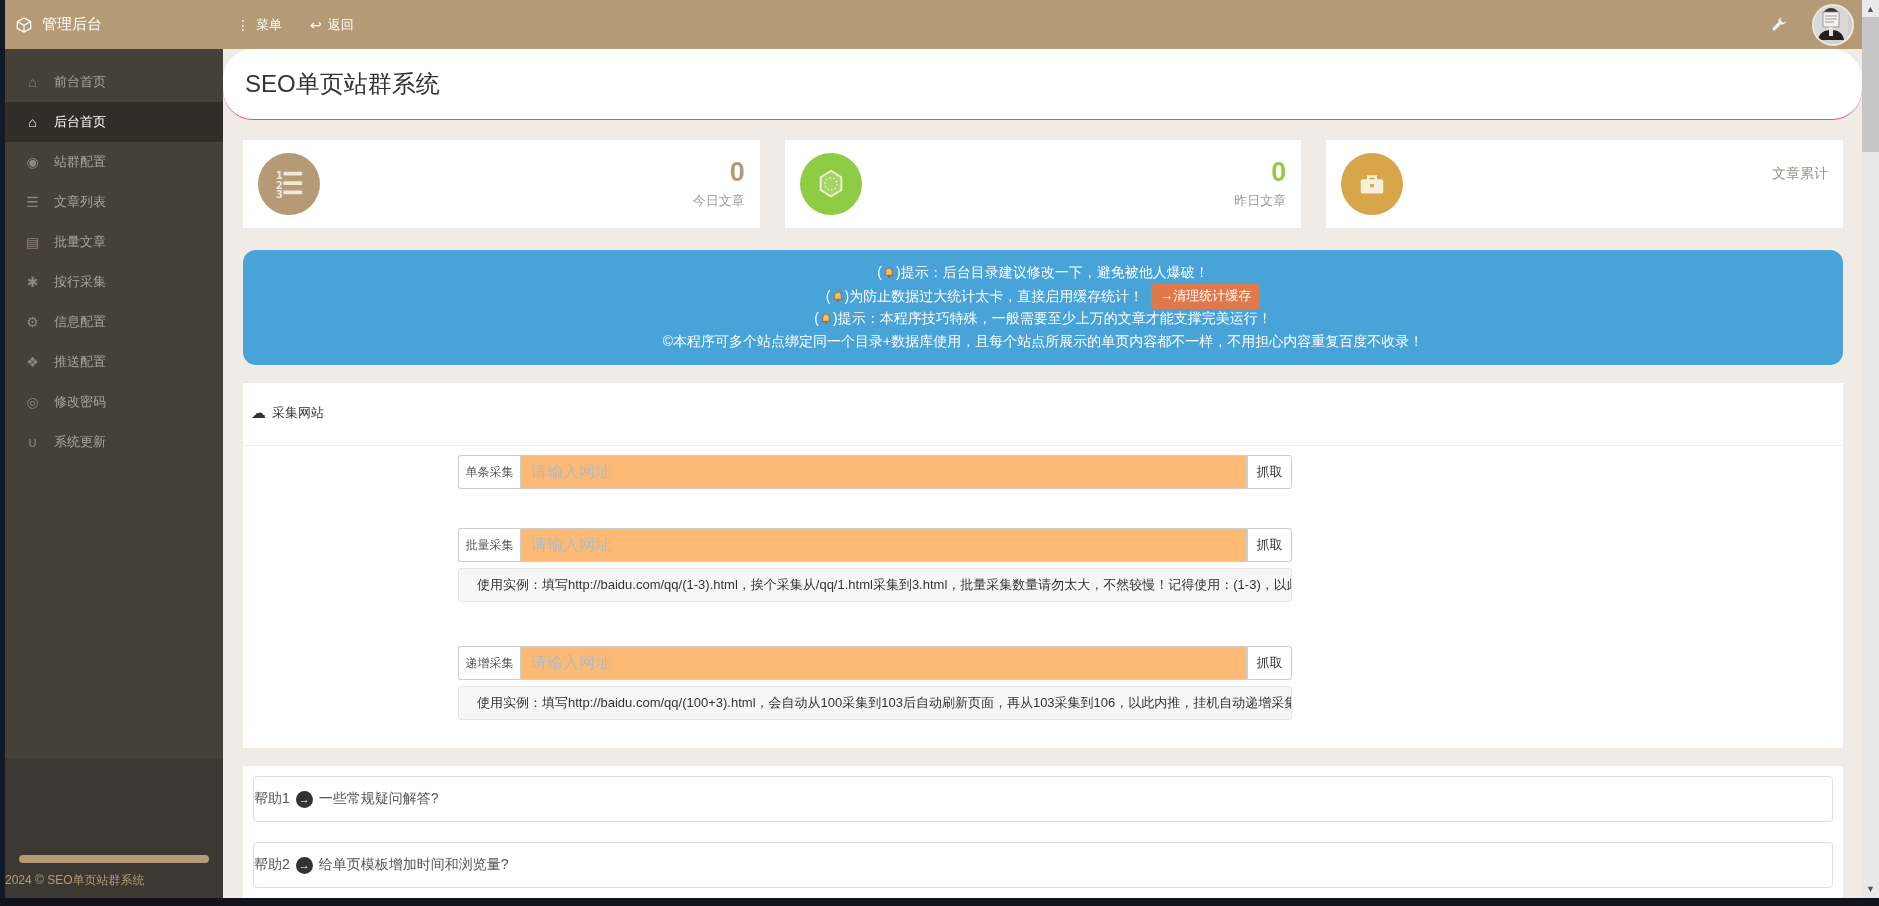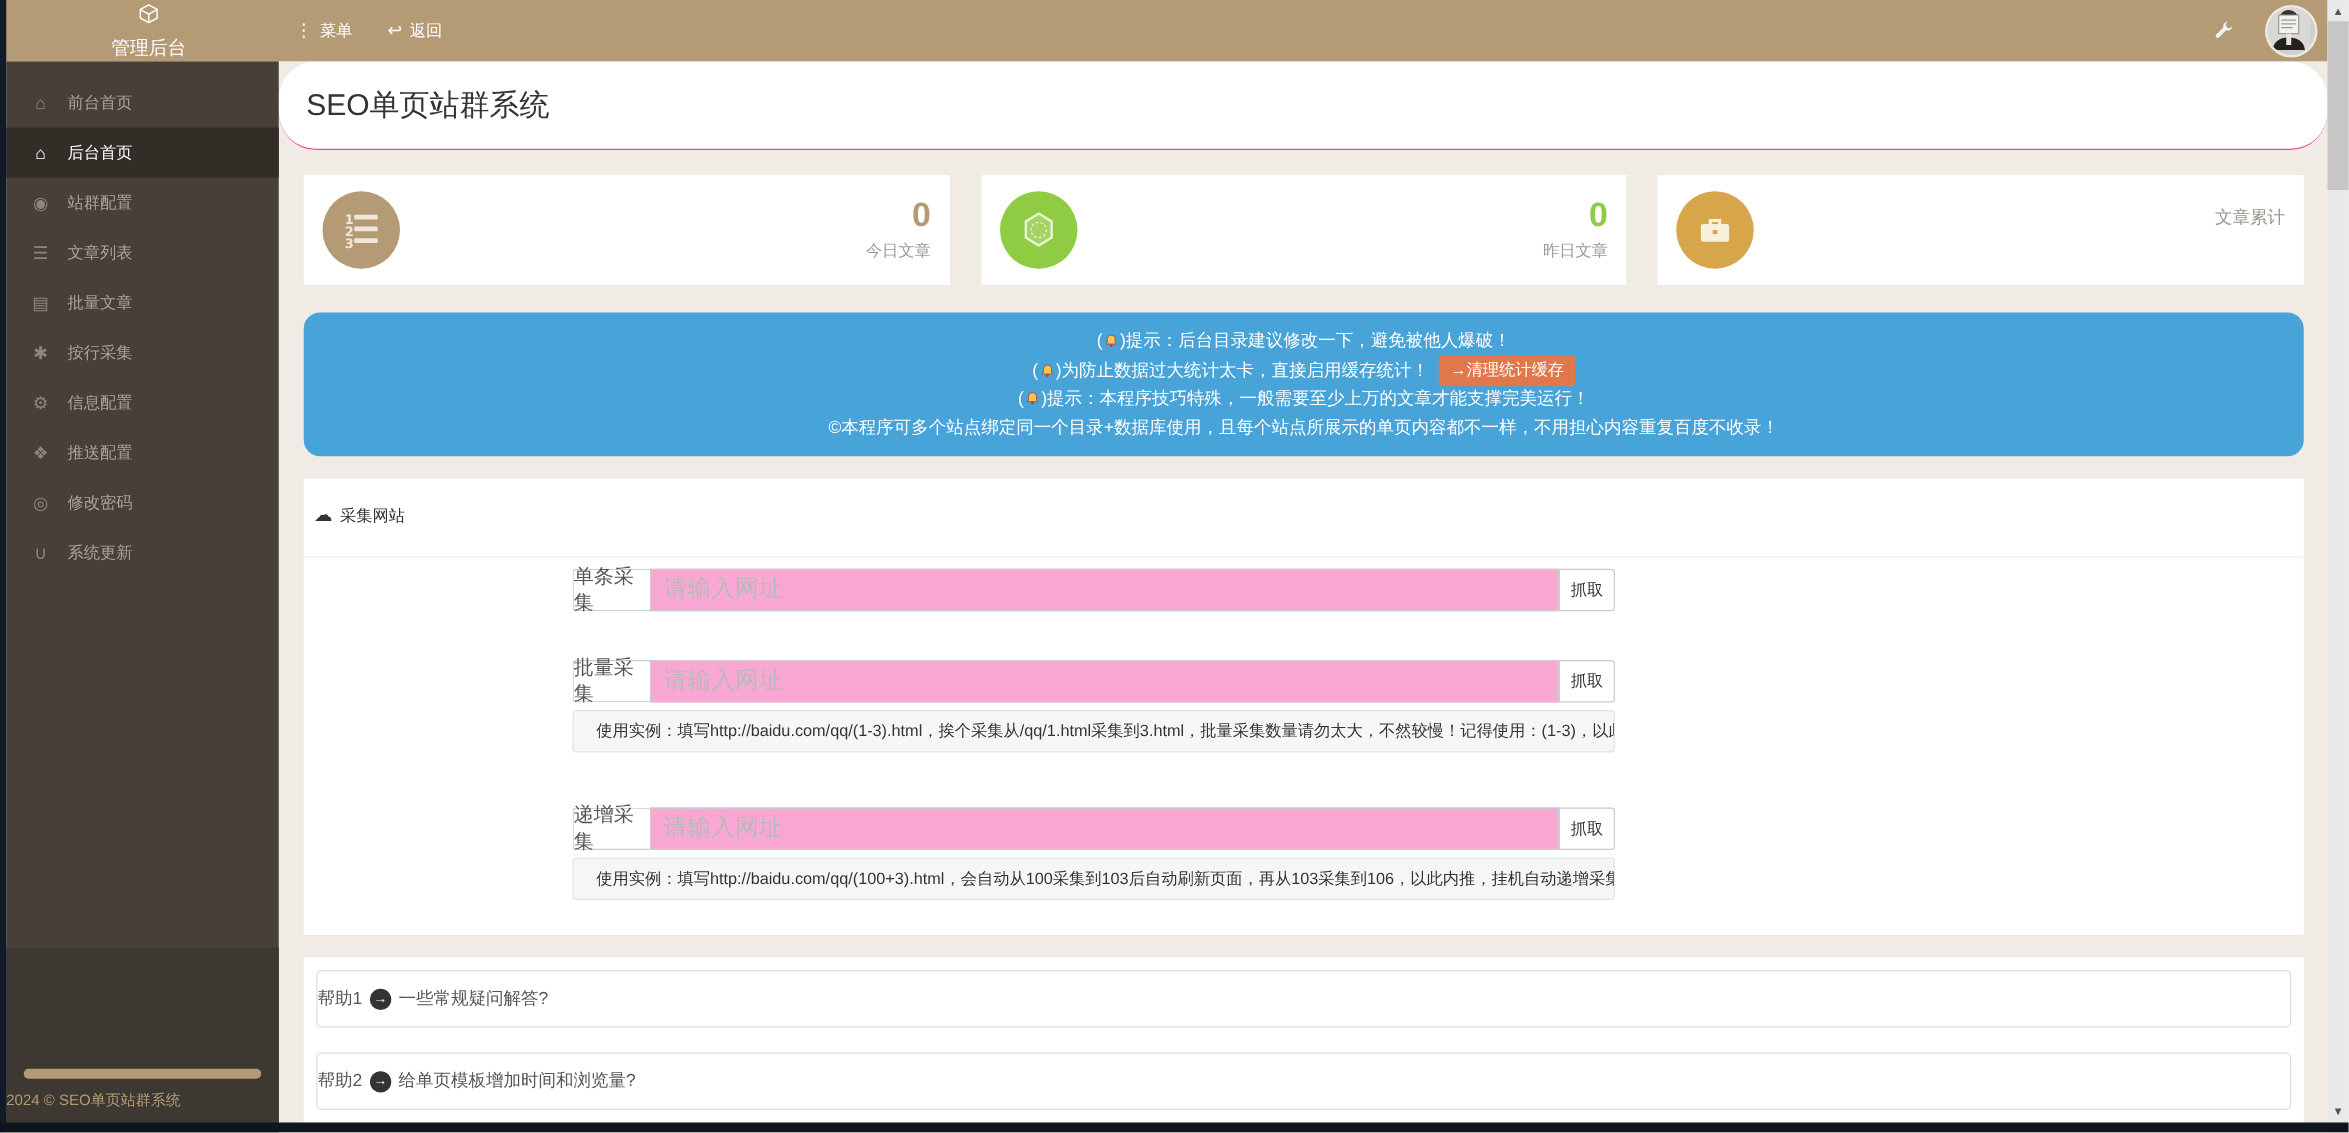--- a/index.html
+++ b/index.html
@@ -3,21 +3,21 @@
 <meta charset="utf-8">
 <style>
   html,body{margin:0;padding:0;}
   body{
     width:1879px;height:906px;position:relative;overflow:hidden;
     font-family:"Liberation Sans","DejaVu Sans",sans-serif;
     background:#f0ebe5;
   }
   
   .topbar{position:absolute;left:0;top:0;width:1862px;height:49px;background:#b49b75;display:flex;align-items:center;z-index:6;box-sizing:border-box;}
-  .brand{width:223px;box-sizing:border-box;padding-left:15px;display:flex;align-items:center;gap:9px;color:#fff;font-size:15px;flex-direction:column;}
+  .brand{width:223px;box-sizing:border-box;padding-left:15px;display:flex;align-items:center;gap:9px;color:#fff;font-size:15px;}
   .topnav{display:flex;align-items:center;gap:28px;margin-left:13px;}
   .topnav-item{display:flex;align-items:center;gap:6px;color:#fff;font-size:13px;cursor:pointer;}
   .topnav-item .tico{font-size:14px;}
   .topbar-right{margin-left:auto;display:flex;align-items:center;gap:24px;padding-right:8px;}
   .wrench{width:18px;height:18px;cursor:pointer;}
   .avatar{width:38px;height:38px;border-radius:50%;border:2px solid #f0e8da;overflow:hidden;background:#cfcfcf;cursor:pointer;flex:none;}
   
   .side-strip{position:absolute;left:0;top:0;width:5px;height:100%;background:#111a29;z-index:8;}
   .sidebar{position:absolute;left:5px;top:49px;width:218px;bottom:0;background:#474039;z-index:4;}
   .nav{padding-top:13px;}
@@ -48,22 +48,22 @@
   .b-line{height:23px;line-height:23px;}
   .bell{display:inline-block;vertical-align:-2px;margin:0 1px;}
   .clean-btn{display:inline-block;margin-left:8px;background:#e0784b;color:#fff;border:none;border-radius:3px;font-size:13px;padding:3px 9px 4px;cursor:pointer;vertical-align:1px;font-family:inherit;}
   
   .panel{margin-top:18px;background:#fff;}
   .panel-head{padding:22px 8px 25px;line-height:15px;font-size:13px;color:#333;border-bottom:1px solid #eee;display:flex;align-items:center;gap:6px;}
   .cloud-ico{font-size:15px;color:#333;}
   .collect-body{padding:9px 0 28px;}
   .collect-row{width:834px;margin-left:215px;display:flex;height:34px;}
   .cr2{margin-top:39px;} .cr3{margin-top:44px;}
-  .addon{width:62px;flex:none;box-sizing:border-box;border:1px solid #ccc;border-right:none;border-radius:3px 0 0 3px;display:flex;align-items:center;justify-content:center;font-size:16px;color:#555;background:#fff;}
-  .url-input{flex:1;box-sizing:border-box;border:1px solid #ccc;padding:0 10px;font-size:19px;color:#555;outline:none;background:#f9a8d4;font-family:inherit;}
+  .addon{width:62px;flex:none;box-sizing:border-box;border:1px solid #ccc;border-right:none;border-radius:3px 0 0 3px;display:flex;align-items:center;justify-content:center;font-size:12px;color:#555;background:#fff;}
+  .url-input{flex:1;box-sizing:border-box;border:1px solid #ccc;padding:0 10px;font-size:16px;color:#555;outline:none;background:#fdba74;font-family:inherit;}
   .url-input::placeholder{color:#b9b9b9;}
   .grab-btn{width:45px;flex:none;box-sizing:border-box;border:1px solid #ccc;border-radius:0 3px 3px 0;background:#fff;font-size:13px;color:#333;cursor:pointer;font-family:inherit;}
   .well{width:834px;box-sizing:border-box;margin:6px 0 0 215px;height:34px;background:#f6f6f6;border:1px solid #e4e4e4;border-radius:3px;display:flex;align-items:center;gap:6px;padding:0 12px;font-size:13px;color:#333;white-space:nowrap;overflow:hidden;}
   
   .help-wrap{margin-top:18px;background:#fff;padding:10px;height:150px;box-sizing:border-box;}
   .help-item{border:1px solid #ddd;border-radius:4px;background:#fff;height:46px;display:flex;align-items:center;gap:6px;font-size:14px;color:#555;cursor:pointer;box-sizing:border-box;}
   .help-item + .help-item{margin-top:20px;}
   .circle-arrow{width:17px;height:17px;border-radius:50%;background:#333;color:#fff;display:inline-flex;align-items:center;justify-content:center;font-size:11px;line-height:1;flex:none;}
   
   .scrollbar{position:absolute;right:0;top:0;width:17px;height:100%;background:#e9e9e9;z-index:25;}

